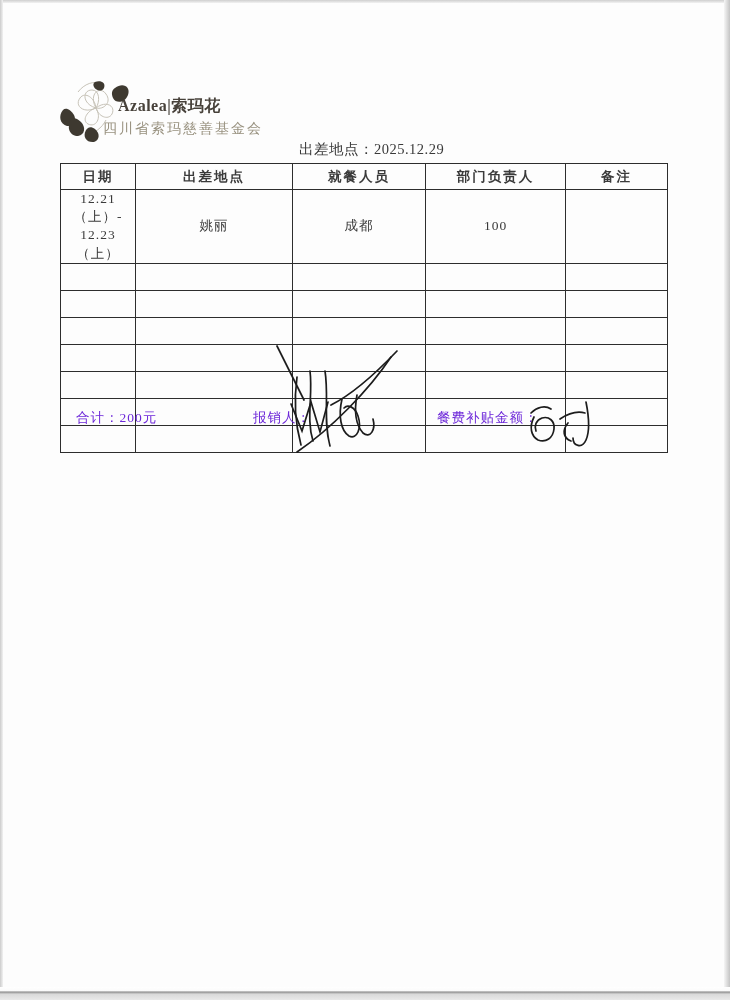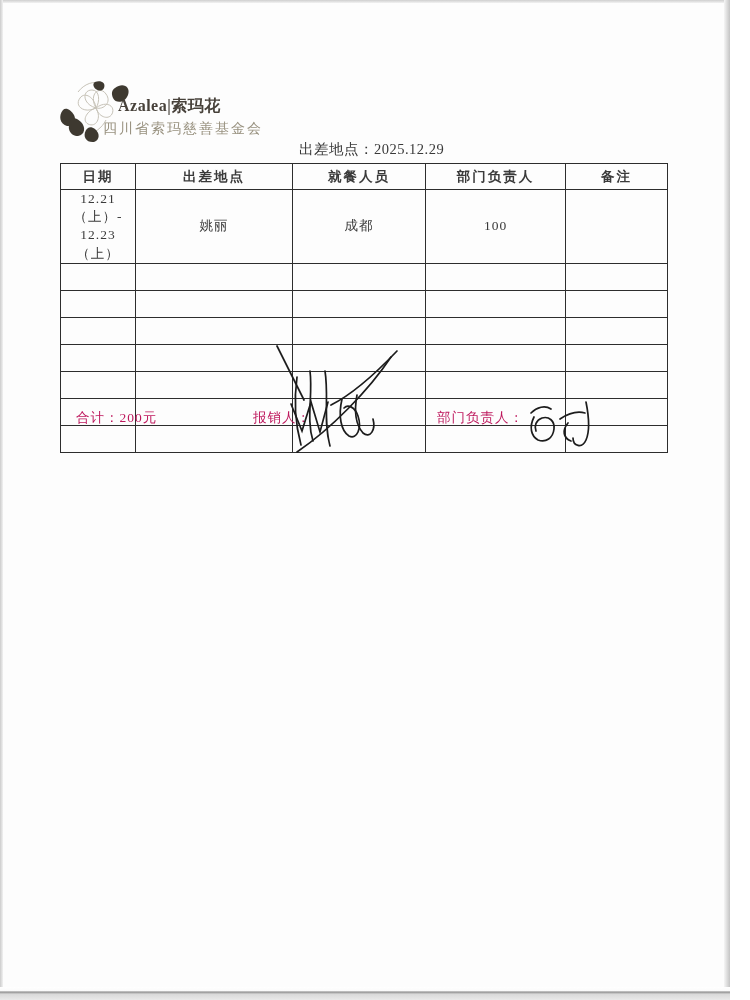--- a/index.html
+++ b/index.html
@@ -20,21 +20,21 @@
   .doc-title{position:absolute;left:213px;top:95px;font-size:22px;color:#3c3c3c;letter-spacing:.5px;white-space:nowrap;}
   .report-date{position:absolute;left:68px;top:140px;width:607px;text-align:center;font-size:14.5px;color:#3a3a3a;letter-spacing:.5px;}
   
   table.subsidy{position:absolute;left:60px;top:163px;width:607px;border-collapse:collapse;table-layout:fixed;}
   table.subsidy th,table.subsidy td{border:1.4px solid #2d2d2d;padding:0;text-align:center;vertical-align:middle;overflow:hidden;}
   table.subsidy th{height:25px;font-size:13.5px;font-weight:600;letter-spacing:2px;color:#3a3a3a;}
   table.subsidy td{height:27px;font-size:13.5px;color:#3a3a3a;letter-spacing:1px;}
   table.subsidy tr.empty-row td{height:26px;}
   .date-cell{font-size:8.5px;line-height:1.35;color:#555;letter-spacing:0;margin-top:28px;}
   
-  .footer-line{position:absolute;left:0;top:407px;width:750px;height:24px;font-size:13.5px;color:#be185d;}
+  .footer-line{position:absolute;left:0;top:407px;width:750px;height:24px;font-size:13.5px;color:#6d28d9;}
   .total{position:absolute;left:76px;top:2px;letter-spacing:1px;}
   .reimburser-label{position:absolute;left:253px;top:2px;letter-spacing:1px;}
   .manager-label{position:absolute;left:437px;top:2px;letter-spacing:1px;}
   .sig-overlay{position:absolute;left:0;top:0;width:750px;height:1000px;pointer-events:none;}
 </style>
 </head>
 <body>
 
 <div class="page">
   <div class="scan-edge-top"></div>
@@ -142,21 +142,21 @@
           <td></td>
           <td></td>
           <td></td>
         </tr>
       </tbody>
   </table>
 
   <div class="footer-line">
     <div class="total"><span>合计：</span><span>200元</span></div>
     <div class="reimburser-label">报销人：</div>
-    <div class="manager-label">部门负责人：</div>
+    <div class="manager-label">餐费补贴金额：</div>
   </div>
 
   <svg class="sig-overlay" viewBox="0 0 750 1000">
     <g fill="none" stroke="#1c1c1c" stroke-width="1.7" stroke-linecap="round">
       <path d="M277 346 L304 400"></path>
       <path d="M297 377 C294 399 295 423 301 445"></path>
       <path d="M310 371 C313 395 306 419 313 441"></path>
       <path d="M291 404 L302 431 L311 402 L320 432 L328 402"></path>
       <path d="M325 371 C329 396 323 421 330 446"></path>
       <path d="M342 399 C338 416 341 431 349 436 C357 440 362 428 358 416 C355 407 348 404 344 408"></path>

